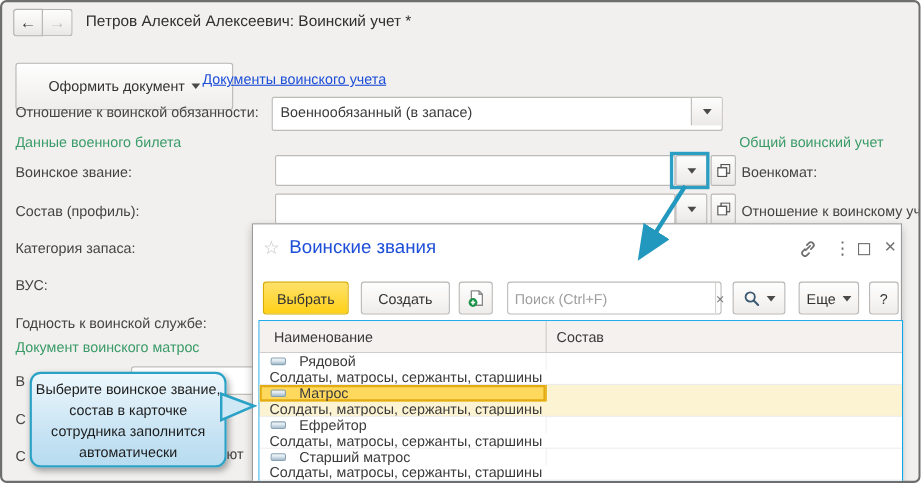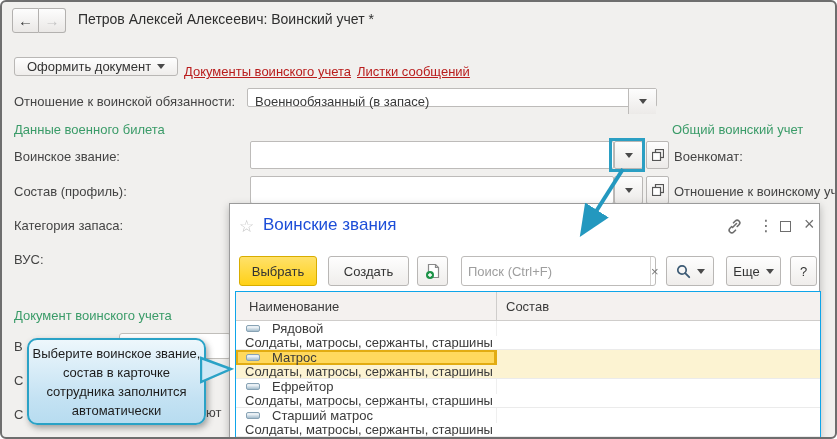--- a/index.html
+++ b/index.html
@@ -5,21 +5,21 @@
   * { box-sizing: border-box; margin: 0; padding: 0; }
   html,body { width:837px; height:439px; background:#fff; }
   body { font-family:"Liberation Sans","DejaVu Sans",sans-serif; font-size:13px; color:#3a3a3a; }
 
   #frame { position:relative; width:837px; height:439px; background:#f1f0ee;
            border:2px solid #6e6e6e; border-radius:6px; overflow:hidden; }
 
   .abs { position:absolute; }
   .lbl { color:#444; white-space:nowrap; }
   .green { color:#3a9b68; white-space:nowrap; }
-  .lnk { color:#b91c1c; text-decoration:underline; white-space:nowrap; cursor:pointer; }
+  .lnk { color:#1d4ed8; text-decoration:underline; white-space:nowrap; cursor:pointer; }
 
   .btn { display:inline-flex; align-items:center; justify-content:center; gap:6px;
          background:linear-gradient(#fefefe,#efedeb); border:1px solid #b9b7b5;
          border-radius:3px; color:#333; cursor:pointer; }
   .btn-yellow { background:linear-gradient(#ffe16a,#ffd117); border:1px solid #d8ad00; }
 
   .caret { display:inline-block; width:0; height:0;
            border-left:4px solid transparent; border-right:4px solid transparent;
            border-top:5px solid #4a4a4a; }
 
@@ -30,21 +30,21 @@
            border-radius:2px; cursor:pointer; }
 
   
   #navgrp { left:10px; top:6px; display:flex; }
   #navgrp .nav { width:27px; height:25px; display:flex; align-items:center; justify-content:center;
                  background:linear-gradient(#fdfdfd,#eae8e6); border:1px solid #b3b1af; cursor:pointer; }
   #navgrp .nav:first-child { border-radius:3px 0 0 3px; }
   #navgrp .nav:last-child  { border-radius:0 3px 3px 0; border-left:none; }
 
   
-  #relation-combo { left:245px; top:86px; width:410px; height:19px; }
+  #relation-combo { left:245px; top:86px; width:410px; height:31px; }
   #relation-combo .val { position:absolute; left:7px; top:5px; white-space:nowrap; }
   #relation-combo .dd  { position:absolute; right:0; top:0; width:28px; height:25px;
                          border-left:1px solid #bdbbb9; background:linear-gradient(#fdfdfd,#eceae8);
                          display:flex; align-items:center; justify-content:center; cursor:pointer; }
 
   
   #popup { left:227px; top:201px; width:591px; height:236px; background:#fff;
            border:1px solid #9b9b9b; box-shadow:0 3px 8px rgba(0,0,0,.25); z-index:20; }
   #popup .titlebar { position:relative; height:46px; }
   #popup .title { position:absolute; left:33px; top:11px; font-size:17px; color:#1d4ed8; white-space:nowrap; }
@@ -101,26 +101,25 @@
   <div id="navgrp" class="abs">
     <div class="nav">
       <span style="color:#3b3b3b;font-size:15px;">←</span>
     </div>
     <div class="nav">
       <span style="color:#c4c4c4;font-size:15px;">→</span>
     </div>
   </div>
   <div class="abs" style="left:76px;top:9px;font-size:14px;color:#2e2e2e;white-space:nowrap;">Петров Алексей Алексеевич: Воинский учет *</div>
 
-  <div class="btn abs" style="left:12px;top:55px;height:19px;padding:0 12px;">
+  <div class="btn abs" style="left:12px;top:55px;height:43px;padding:0 29px;">
     <span>Оформить документ</span>
     <span class="caret"></span>
   </div>
   <div class="lnk abs" style="left:182px;top:62px;">Документы воинского учета</div>
-  <div class="lnk abs" style="left:355px;top:62px;">Листки сообщений</div>
 
   <div class="lbl abs" style="left:12px;top:92px;">Отношение к воинской обязанности:</div>
   <div class="input abs" id="relation-combo">
     <span class="val">Военнообязанный (в запасе)</span>
     <span class="dd">
       <span class="caret"></span>
     </span>
   </div>
 
   <div class="green abs" style="left:12px;top:120px;">Данные военного билета</div>
@@ -147,21 +146,22 @@
   <div class="sqbtn" style="left:644px;top:174px;width:23px;height:28px;">
     <svg width="12" height="12" viewBox="0 0 12 12">
       <rect x="3.5" y="0.5" width="8" height="8" fill="none" stroke="#555" stroke-width="1.2"></rect>
       <rect x="0.5" y="3.5" width="8" height="8" fill="#fff" stroke="#555" stroke-width="1.2"></rect>
     </svg>
   </div>
   <div class="lbl abs" style="left:672px;top:182px;width:162px;overflow:hidden;">Отношение к воинскому уч</div>
 
   <div class="lbl abs" style="left:12px;top:216px;">Категория запаса:</div>
   <div class="lbl abs" style="left:12px;top:250px;">ВУС:</div>
-  <div class="green abs" style="left:12px;top:306px;">Документ воинского учета</div>
+  <div class="lbl abs" style="left:12px;top:284px;">Годность к воинской службе:</div>
+  <div class="green abs" style="left:12px;top:306px;">Документ воинского матрос</div>
 
   <div class="abs" id="hidden-field"></div>
   <div class="lbl abs frag" style="left:12px;top:337px;">В</div>
   <div class="lbl abs frag" style="left:12px;top:371px;">С</div>
   <div class="lbl abs frag" style="left:12px;top:405px;">С</div>
   <div class="lbl abs frag" style="left:204px;top:403px;">ют</div>
 
   <div class="abs" id="popup">
     <div class="titlebar">
       <span class="star">☆</span>

